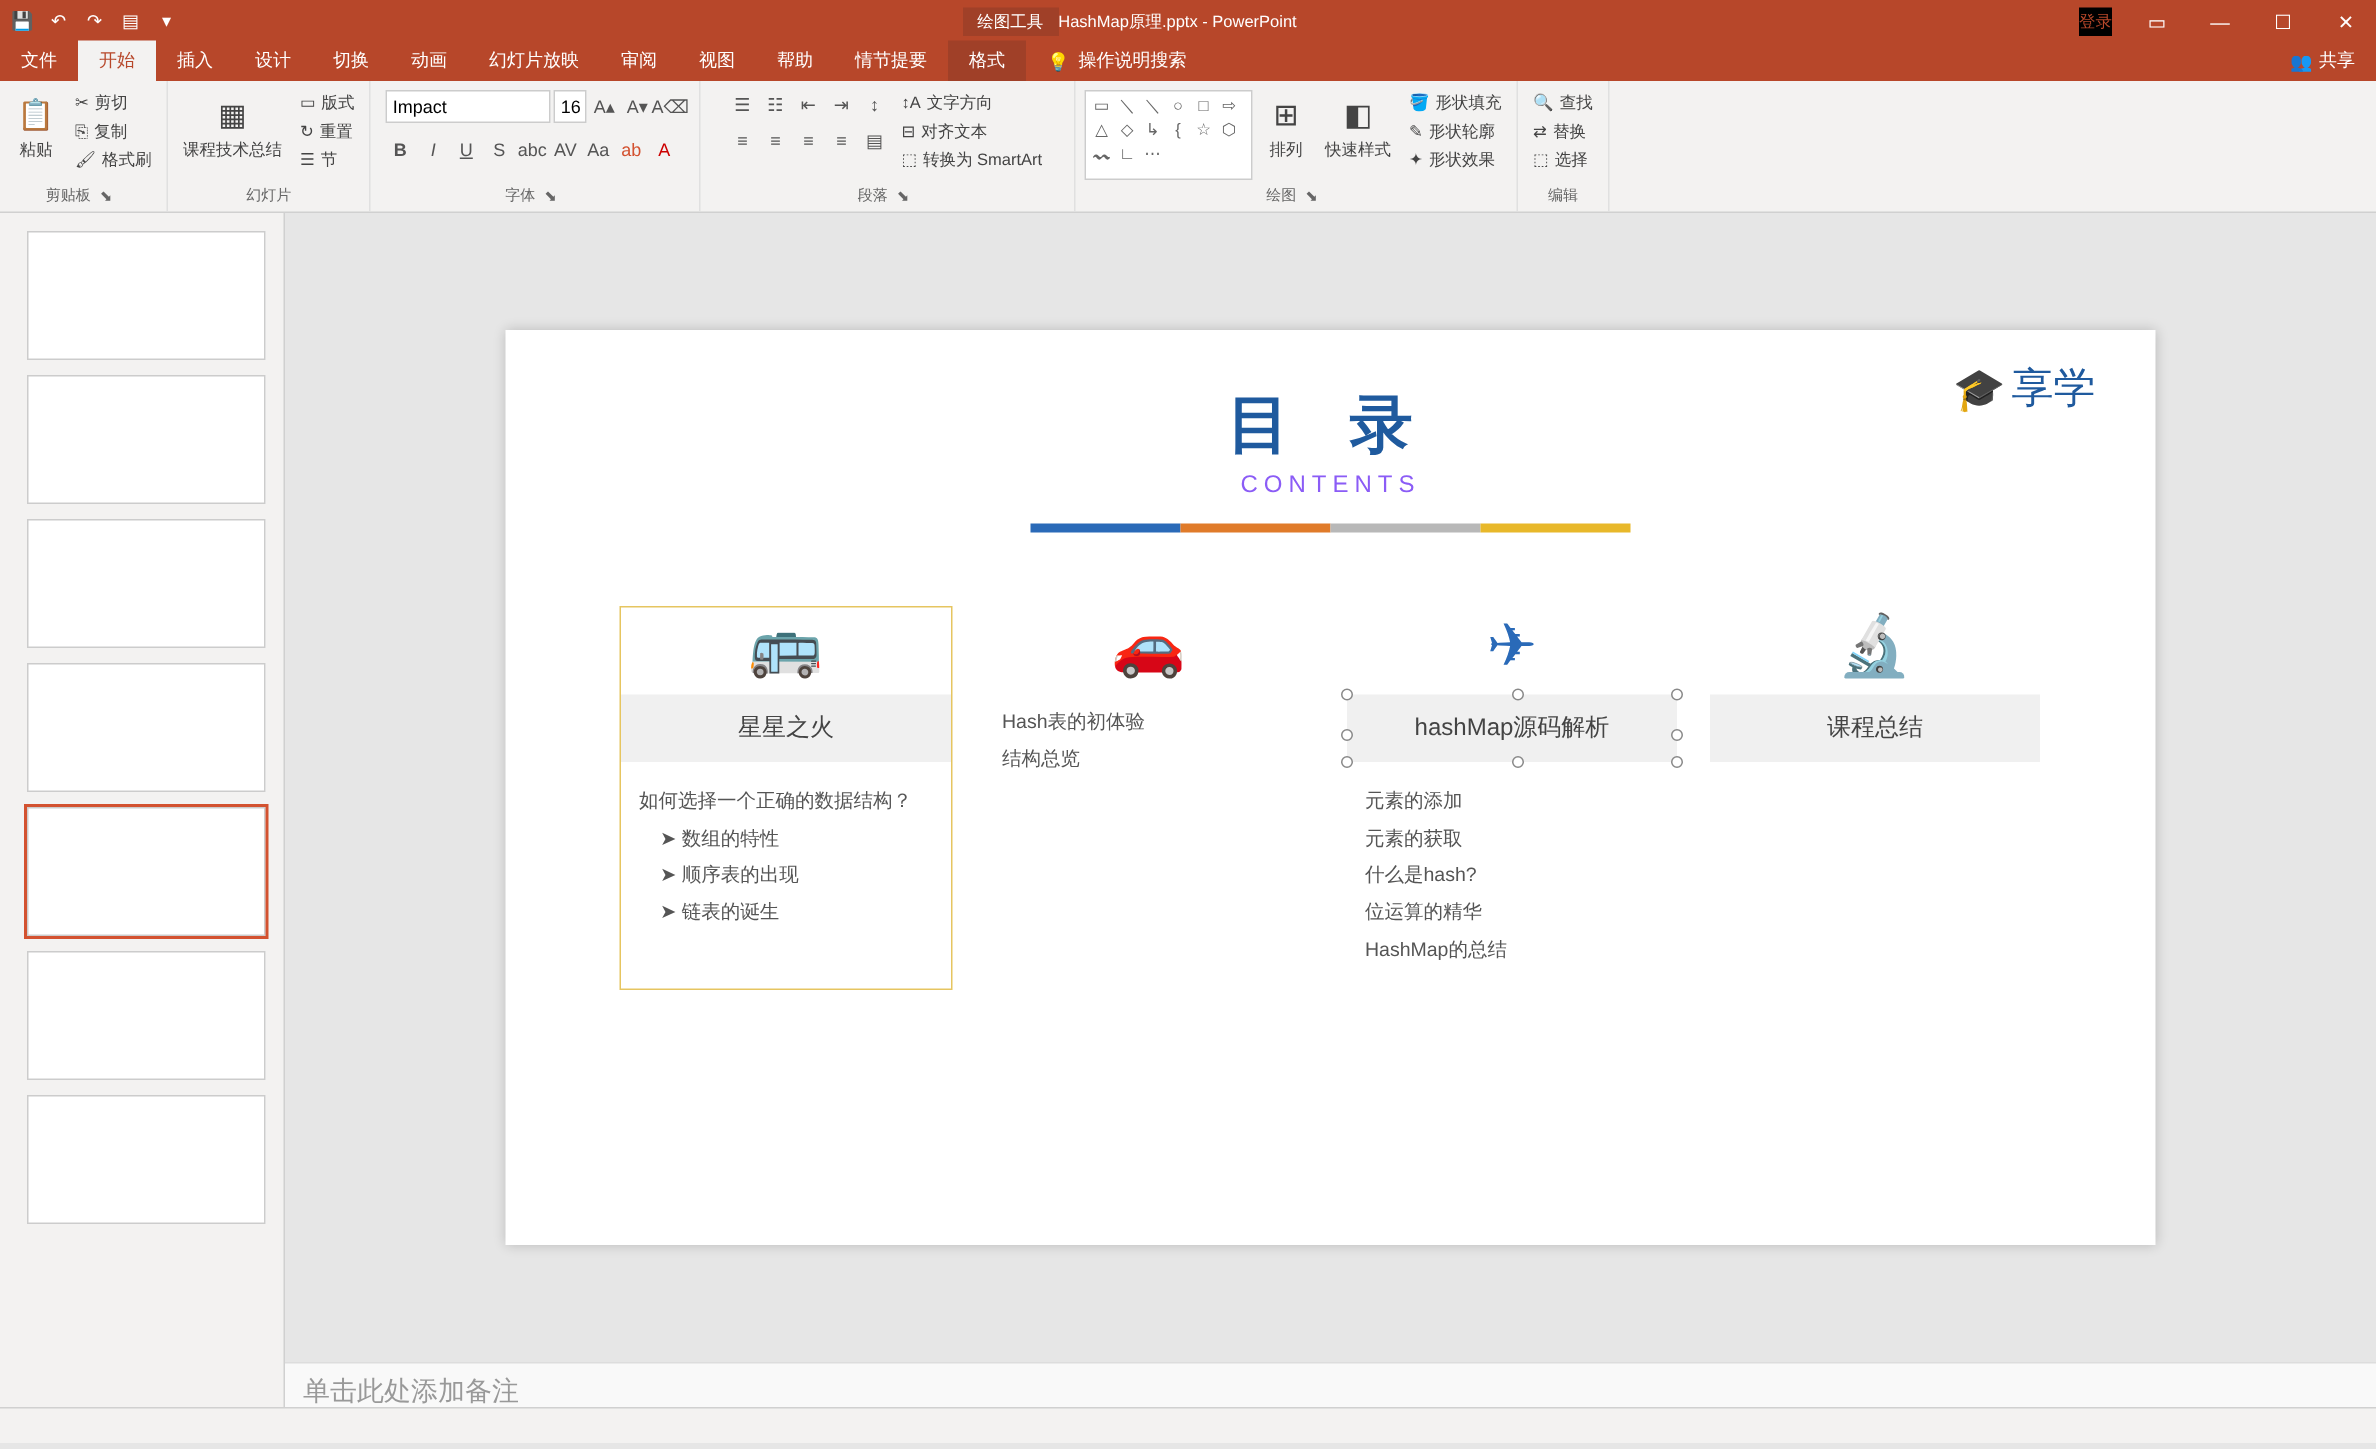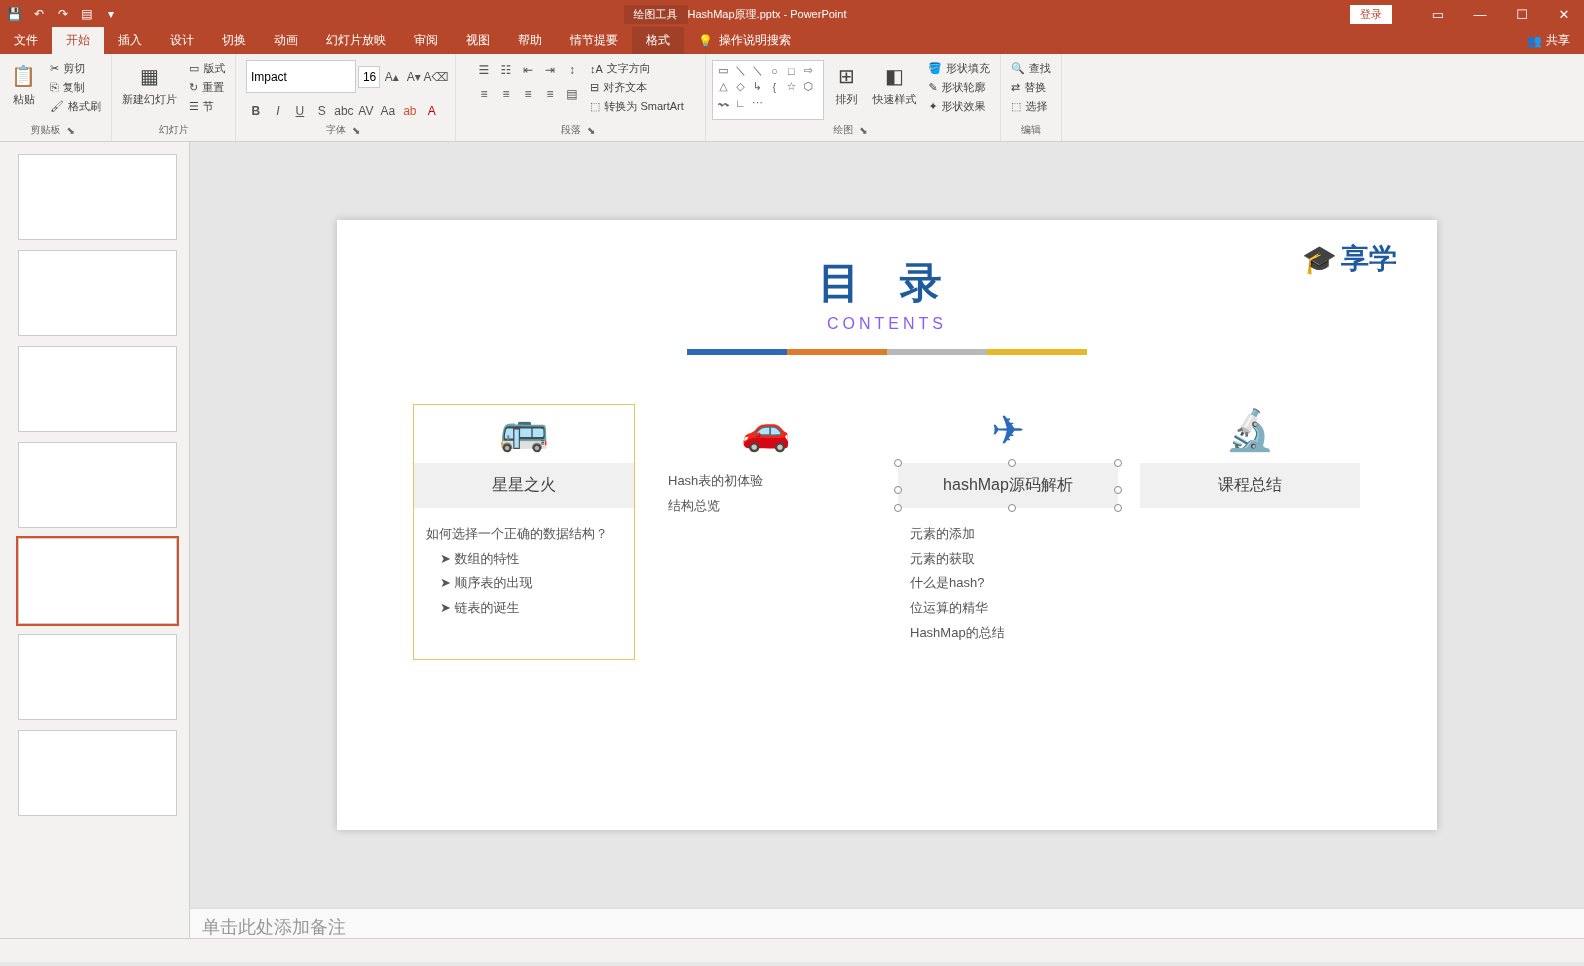--- a/index.html
+++ b/index.html
@@ -3,59 +3,59 @@
 <meta charset="utf-8">
 <style>
 *{margin:0;padding:0;box-sizing:border-box;font-family:"Microsoft YaHei",sans-serif}
 body{background:#e6e6e6;width:1584px;height:966px;overflow:hidden;position:relative}
 .titlebar{height:28px;background:#b7472a;display:flex;align-items:center;color:#fff;font-size:11px}
 .titlebar-left{display:flex;gap:6px;padding-left:6px}
 .qat-btn{width:18px;height:18px;display:flex;align-items:center;justify-content:center;color:#fff;font-size:12px}
 .titlebar-center{flex:1;display:flex;align-items:center;justify-content:center;}
 .tool-context{background:#a04028;padding:2px 10px;font-size:11px}
 .titlebar-right{display:flex;align-items:center;gap:2px}
-.login-btn{background:#ffffff;color:#b7472a;padding:2px 10px;font-size:11px;margin-right:24px}
+.login-btn{background:#000000;color:#b7472a;padding:2px 0;font-size:11px;margin-right:8px}
 .win-btn{width:40px;height:28px;display:flex;align-items:center;justify-content:center;font-size:13px}
 .ribbon-tabs{height:26px;background:#b7472a;display:flex;align-items:flex-end;color:#fff;font-size:12px}
 .tab{padding:5px 14px;cursor:pointer}
 .tab.active{background:#f3f2f1;color:#b7472a}
 .tab.format{margin-left:0}
 .tell-me{display:flex;align-items:center;gap:6px;padding:5px 14px;color:#fff;font-size:12px}
 .share{margin-left:auto;padding:5px 14px;display:flex;align-items:center;gap:4px}
 .ribbon{height:88px;background:#f3f2f1;border-bottom:1px solid #d0d0d0;display:flex}
 .group{display:flex;flex-direction:column;padding:2px 6px;border-right:1px solid #e0e0e0;align-items:center;justify-content:space-between}
 .group-label{font-size:10px;color:#666;padding:2px 0;display:flex;align-items:center;gap:2px}
 .group-content{display:flex;gap:4px;flex:1;align-items:flex-start;padding-top:4px}
 .big-btn{display:flex;flex-direction:column;align-items:center;gap:2px;padding:2px 4px;font-size:11px;color:#444}
 .big-btn .ico{width:28px;height:28px;display:flex;align-items:center;justify-content:center;font-size:20px}
 .small-btns{display:flex;flex-direction:column;gap:2px;font-size:11px;color:#444}
 .small-btn{display:flex;align-items:center;gap:4px;padding:1px 4px}
 .font-row{display:flex;gap:2px;align-items:center}
-.font-name{border:1px solid #ccc;background:#fff;width:110px;height:33px;font-size:12px;padding:0 4px;display:flex;align-items:center}
+.font-name{border:1px solid #ccc;background:#fff;width:110px;height:22px;font-size:12px;padding:0 4px;display:flex;align-items:center}
 .font-size{border:1px solid #ccc;background:#fff;width:22px;height:22px;font-size:12px;padding:0 4px;display:flex;align-items:center}
 .mini-btn{width:20px;height:20px;display:flex;align-items:center;justify-content:center;font-size:12px;color:#555;border:1px solid transparent}
 .font-tools{display:flex;gap:2px;margin-top:4px}
 .para-tools{display:flex;gap:2px}
 .para-col{display:flex;flex-direction:column;gap:4px}
 .shape-gallery{width:112px;height:60px;border:1px solid #ccc;background:#fff;display:flex;flex-wrap:wrap;align-content:flex-start;gap:1px;padding:2px}
 .shape-item{width:16px;height:15px;display:flex;align-items:center;justify-content:center;font-size:11px;color:#666}
 .content-area{display:flex;height:calc(100% - 170px)}
 .thumb-panel{width:190px;background:#f3f2f1;overflow-y:auto;border-right:1px solid #d0d0d0;padding:8px 0}
 .thumb{margin:4px 12px 10px 18px;border:1px solid #ccc;background:#fff;height:86px;position:relative;cursor:pointer}
 .thumb.selected{outline:2px solid #d35230}
 .slide-editor{flex:1;display:flex;flex-direction:column;background:#e6e6e6}
 .slide-canvas{flex:1;display:flex;align-items:center;justify-content:center;overflow:auto;padding:10px}
 .slide{width:1100px;height:610px;background:#fff;box-shadow:0 0 8px rgba(0,0,0,.2);position:relative;padding:30px 60px}
 .slide-title{text-align:center;font-size:42px;color:#1f5a9e;font-weight:bold;letter-spacing:14px;margin-top:5px}
 .slide-subtitle{text-align:center;font-size:16px;color:#8b5cf6;letter-spacing:4px;margin-top:4px}
 .color-bar{width:400px;height:6px;margin:16px auto 0;display:flex}
 .color-seg{flex:1}
 .logo{position:absolute;top:20px;right:40px;display:flex;align-items:center;gap:4px}
 .logo-cap{font-size:28px;color:#1f5a9e}
-.logo-text{font-size:28px;color:#1f5a9e;font-weight:bold}
+.logo-text{font-size:28px;color:#1f5a9e;font-weight:normal}
 .cards{display:flex;gap:22px;margin-top:50px;justify-content:center}
 .card{width:220px}
 .card.active{outline:1px solid #e6c560}
 .card-icon{height:50px;display:flex;align-items:center;justify-content:center;font-size:40px;color:#2a6ab8}
 .card-header{background:#f0f0f0;padding:12px 0;text-align:center;font-size:16px;font-weight:normal;color:#444;margin-top:8px}
 .card-header.selected{position:relative}
 .sel-handle{position:absolute;width:8px;height:8px;background:#fff;border:1px solid #888;border-radius:50%}
 .card-body{padding:14px 12px;font-size:13px;color:#555;line-height:1.9}
 .card-body .bullet{padding-left:14px}
 .notes{height:30px;background:#f9f9f9;border-top:1px solid #ddd;padding:6px 12px;font-size:18px;color:#999}
@@ -134,21 +134,21 @@
     <div class="group-label">
         <span>剪贴板</span>
         <span class="dialog-ln">⬊</span>
       </div>
   </div>
 
   <div class="group">
     <div class="group-content">
       <div class="big-btn">
         <span class="ico">▦</span>
-        <span>新建幻灯片</span>
+        <span>课程技术总结</span>
       </div>
       <div class="small-btns">
         <div class="small-btn">
             <span>▭</span>
             <span>版式</span>
           </div>
         <div class="small-btn">
             <span>↻</span>
             <span>重置</span>
           </div>

